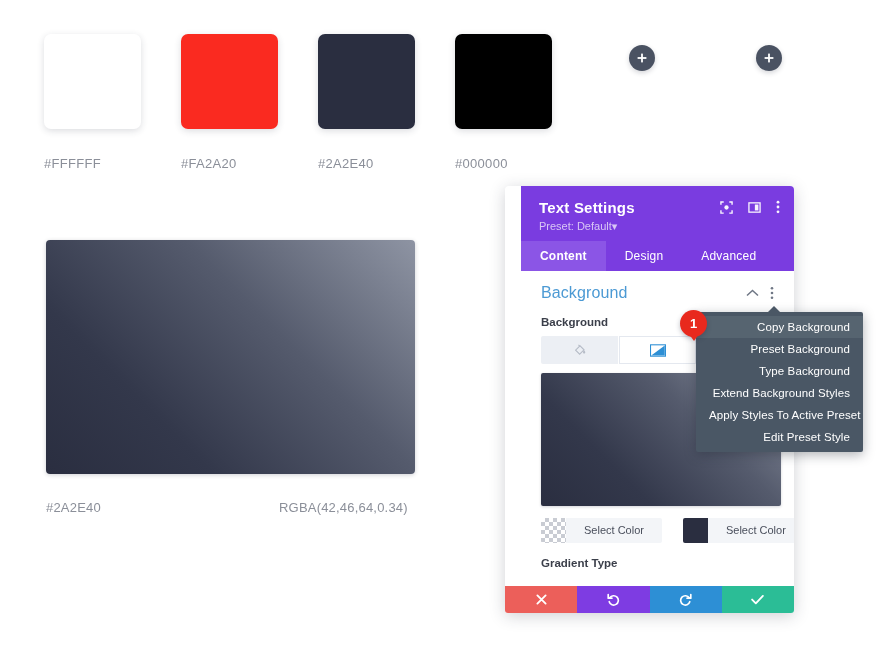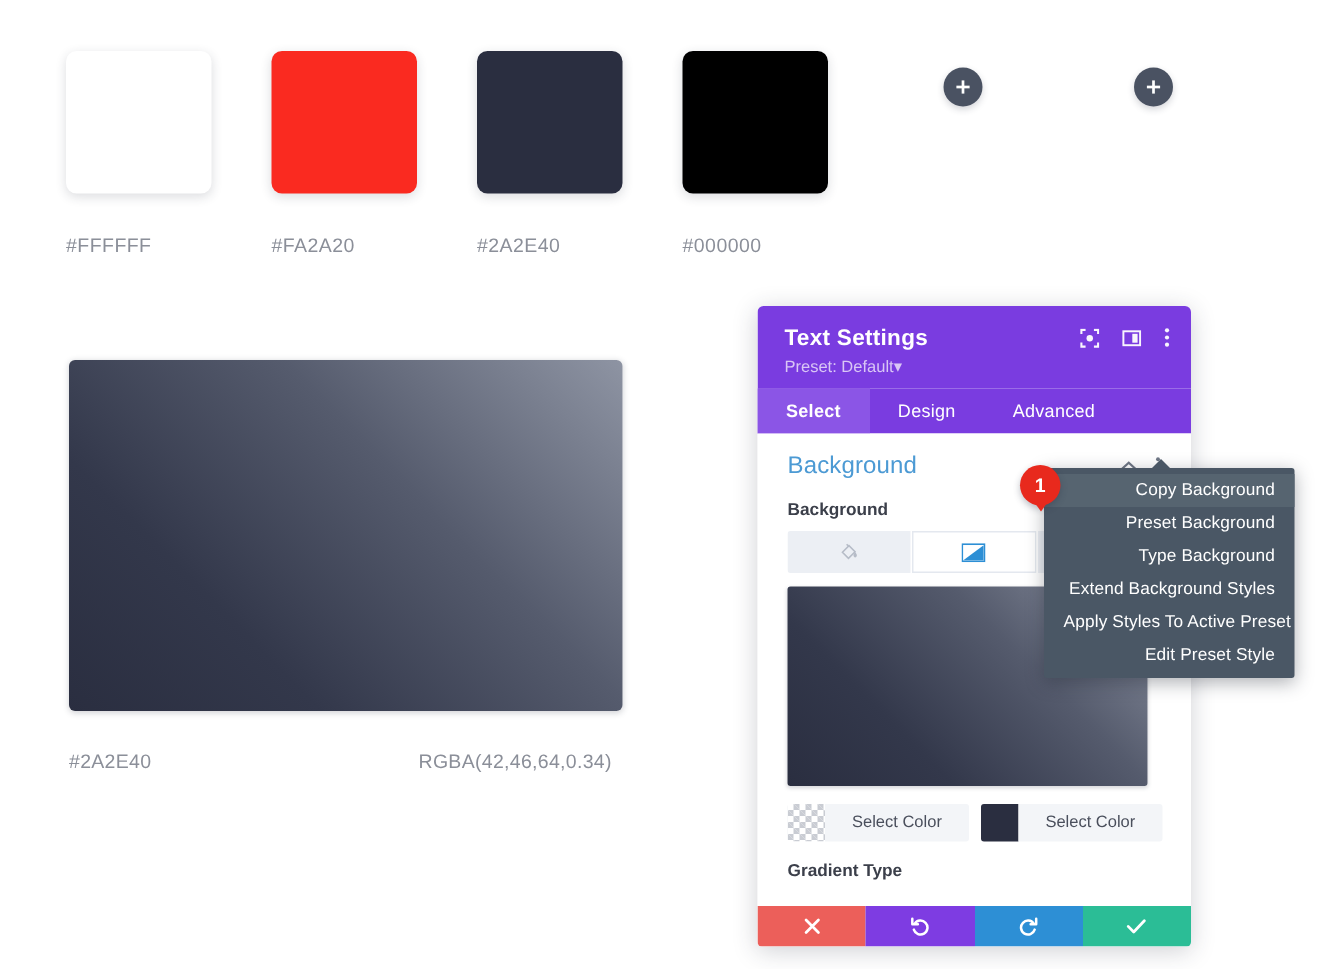--- a/index.html
+++ b/index.html
@@ -77,27 +77,28 @@
     color: #8b8f99;
     letter-spacing: 0.2px;
   }
   .big-caption.left  { left: 46px; }
   .big-caption.right { left: 279px; }
 
   
   .panel {
     position: absolute;
     left: 505px;
-    top: 204px;
+    top: 186px;
     width: 289px;
     height: 427px;
     background: #ffffff;
     border-radius: 4px 4px 3px 3px;
     box-shadow: 0 3px 16px rgba(40,45,65,0.22);
     overflow: hidden;
+    padding-left: 16px;
   }
   .panel-header {
     background: #7a3ce0;
     padding: 13px 18px 9px 18px;
     position: relative;
     height: 55px;
   }
   .panel-title {
     color: #ffffff;
     font-size: 15px;
@@ -186,21 +187,21 @@
     width: 240px;
     height: 133px;
     border-radius: 2px;
     background: linear-gradient(45deg, #2a2e40 0%, #33384b 30%, #555b6d 65%, #8b91a0 100%);
     box-shadow: 0 1px 3px rgba(40,45,65,0.2);
   }
 
   .color-row {
     display: flex;
     margin-top: 12px;
-    gap: 8px;
+    gap: 21px;
   }
   .color-pick { display: flex; align-items: center; }
   .color-chip {
     width: 25px;
     height: 25px;
     border-radius: 2px 0 0 2px;
   }
   .color-chip.transparent {
     background-image:
       linear-gradient(45deg, #c9ccd3 25%, transparent 25%, transparent 75%, #c9ccd3 75%),
@@ -371,21 +372,21 @@
       </svg>
       <svg width="4" height="14" viewBox="0 0 4 14">
         <circle cx="2" cy="2.2" r="1.4" fill="#ffffff"></circle>
         <circle cx="2" cy="7" r="1.4" fill="#ffffff"></circle>
         <circle cx="2" cy="11.8" r="1.4" fill="#ffffff"></circle>
       </svg>
     </div>
   </div>
 
   <div class="tabs">
-    <div class="tab active">Select</div>
+    <div class="tab active">Content</div>
     <div class="tab">Design</div>
     <div class="tab">Advanced</div>
   </div>
 
   <div class="panel-body">
 
     <div class="section-head">
       <div class="section-title">Background</div>
       <div class="section-tools">
         <svg width="13" height="8" viewBox="0 0 13 8">

